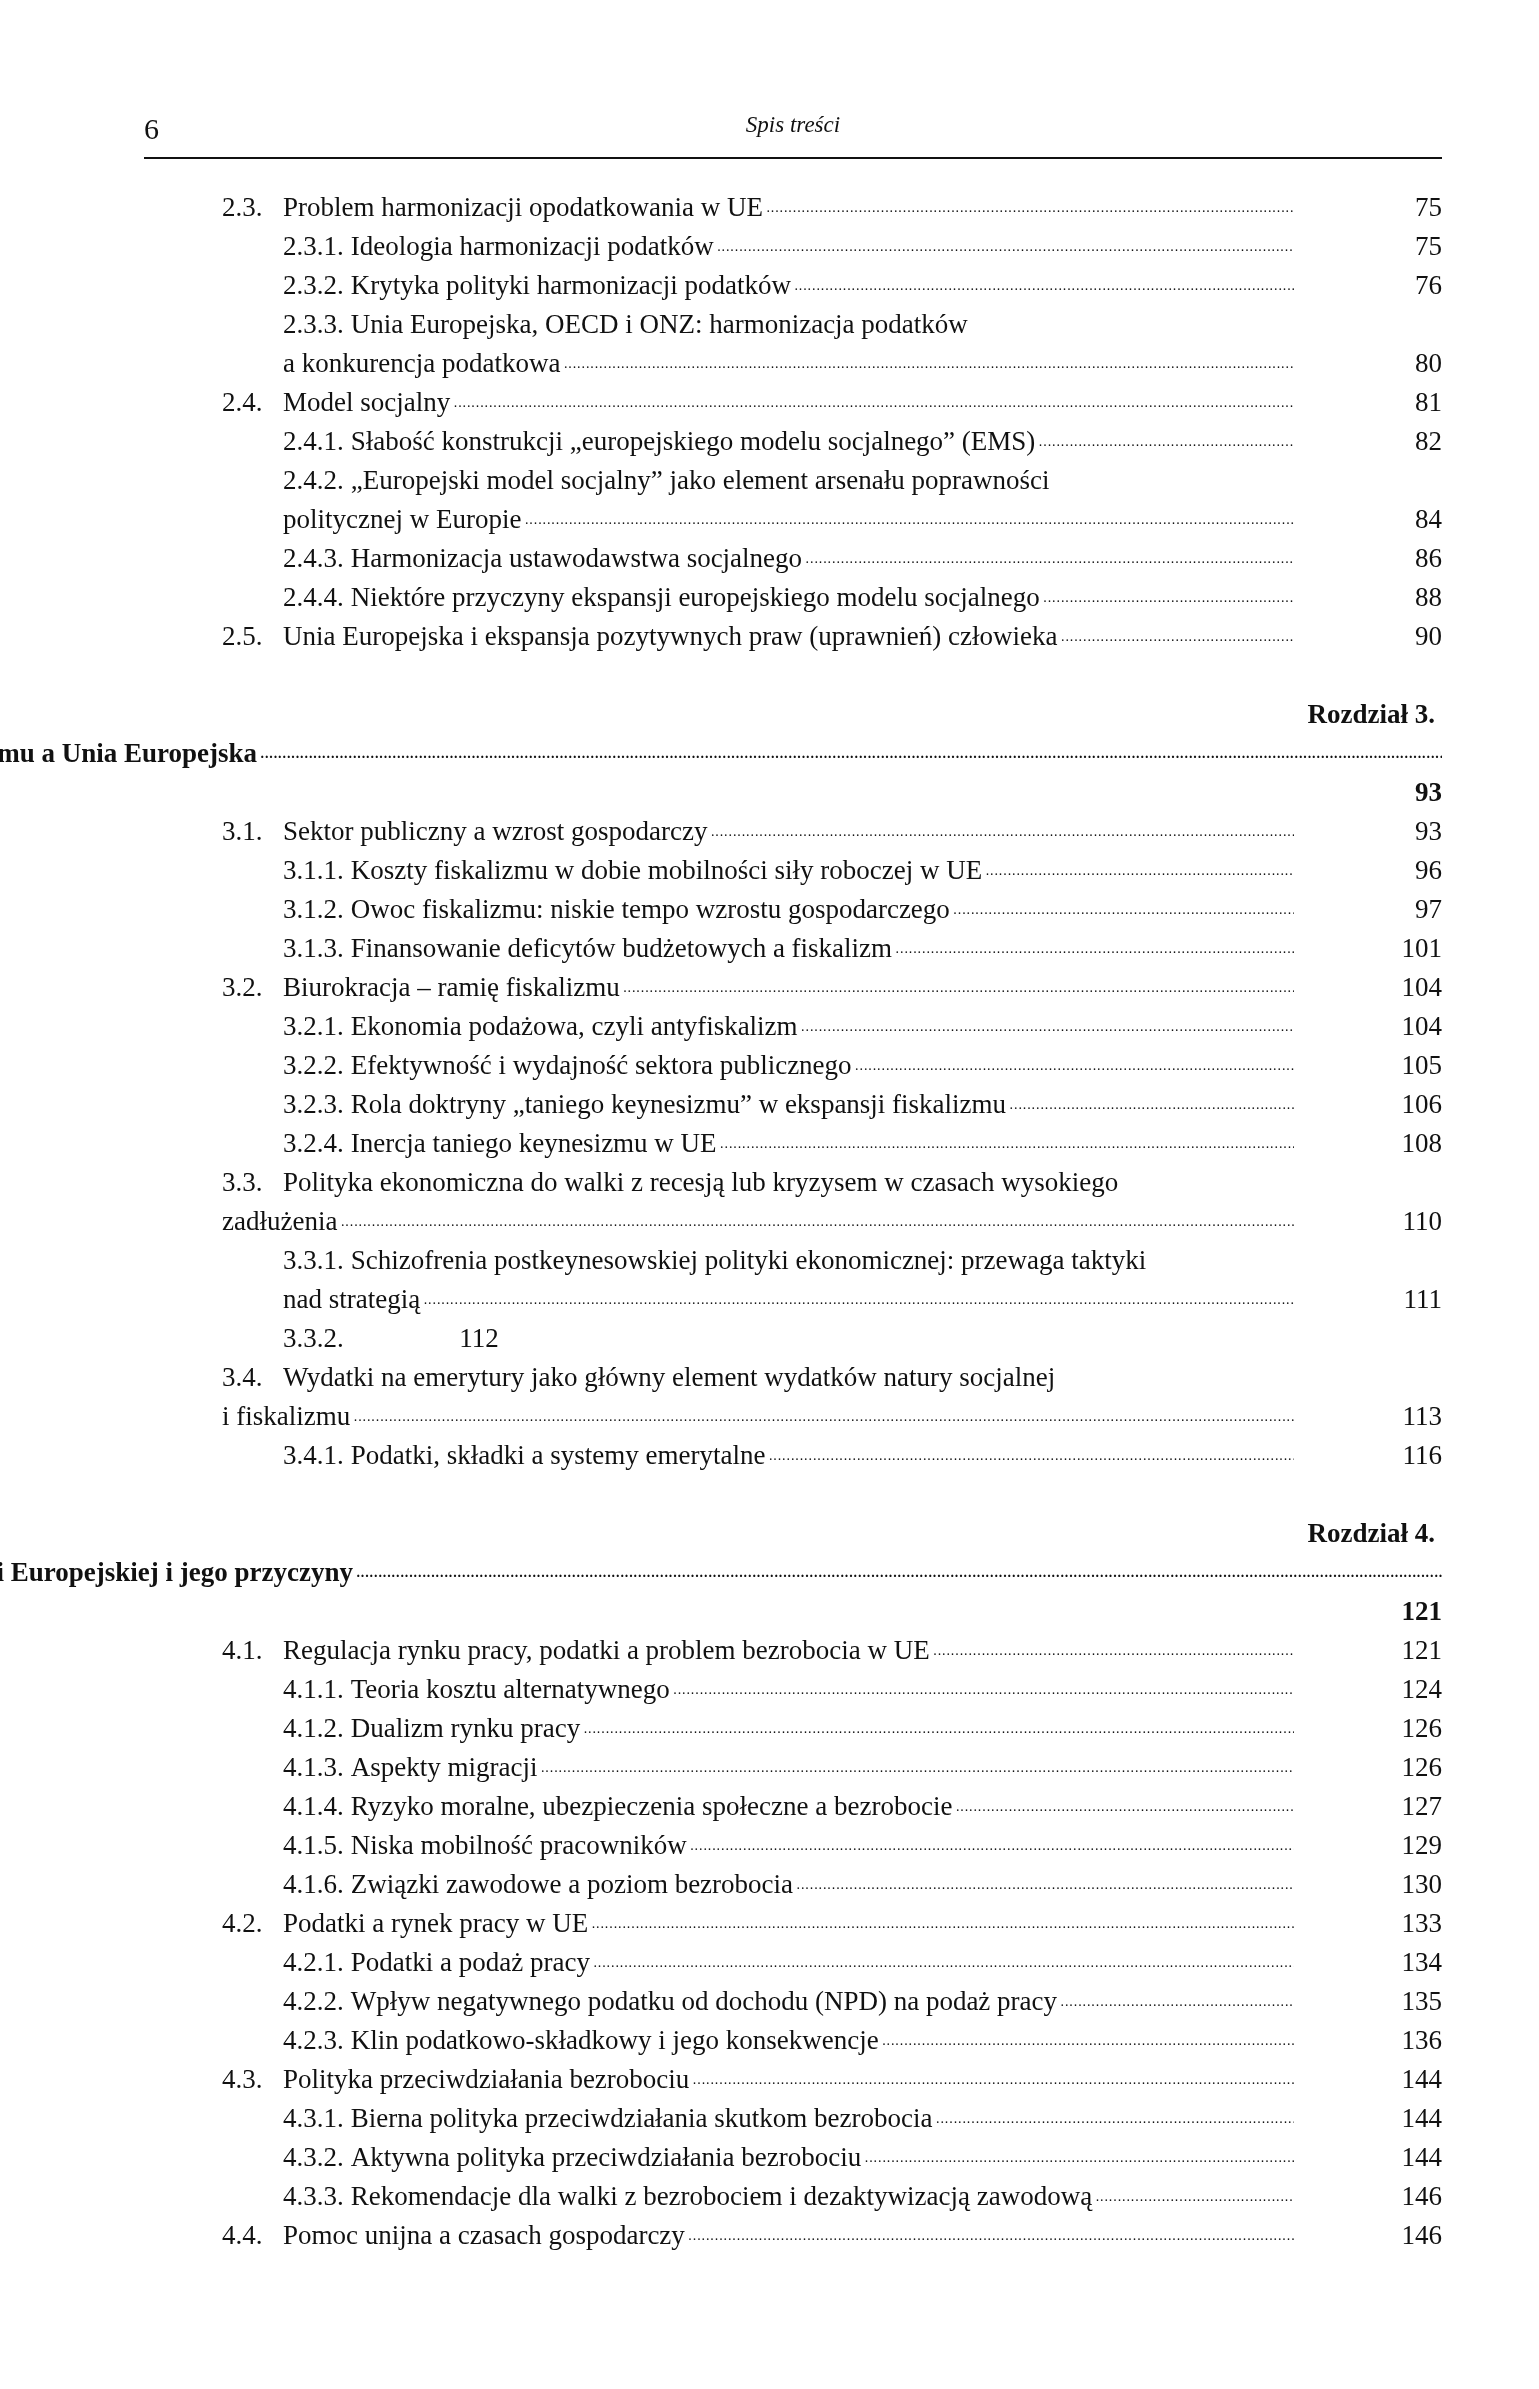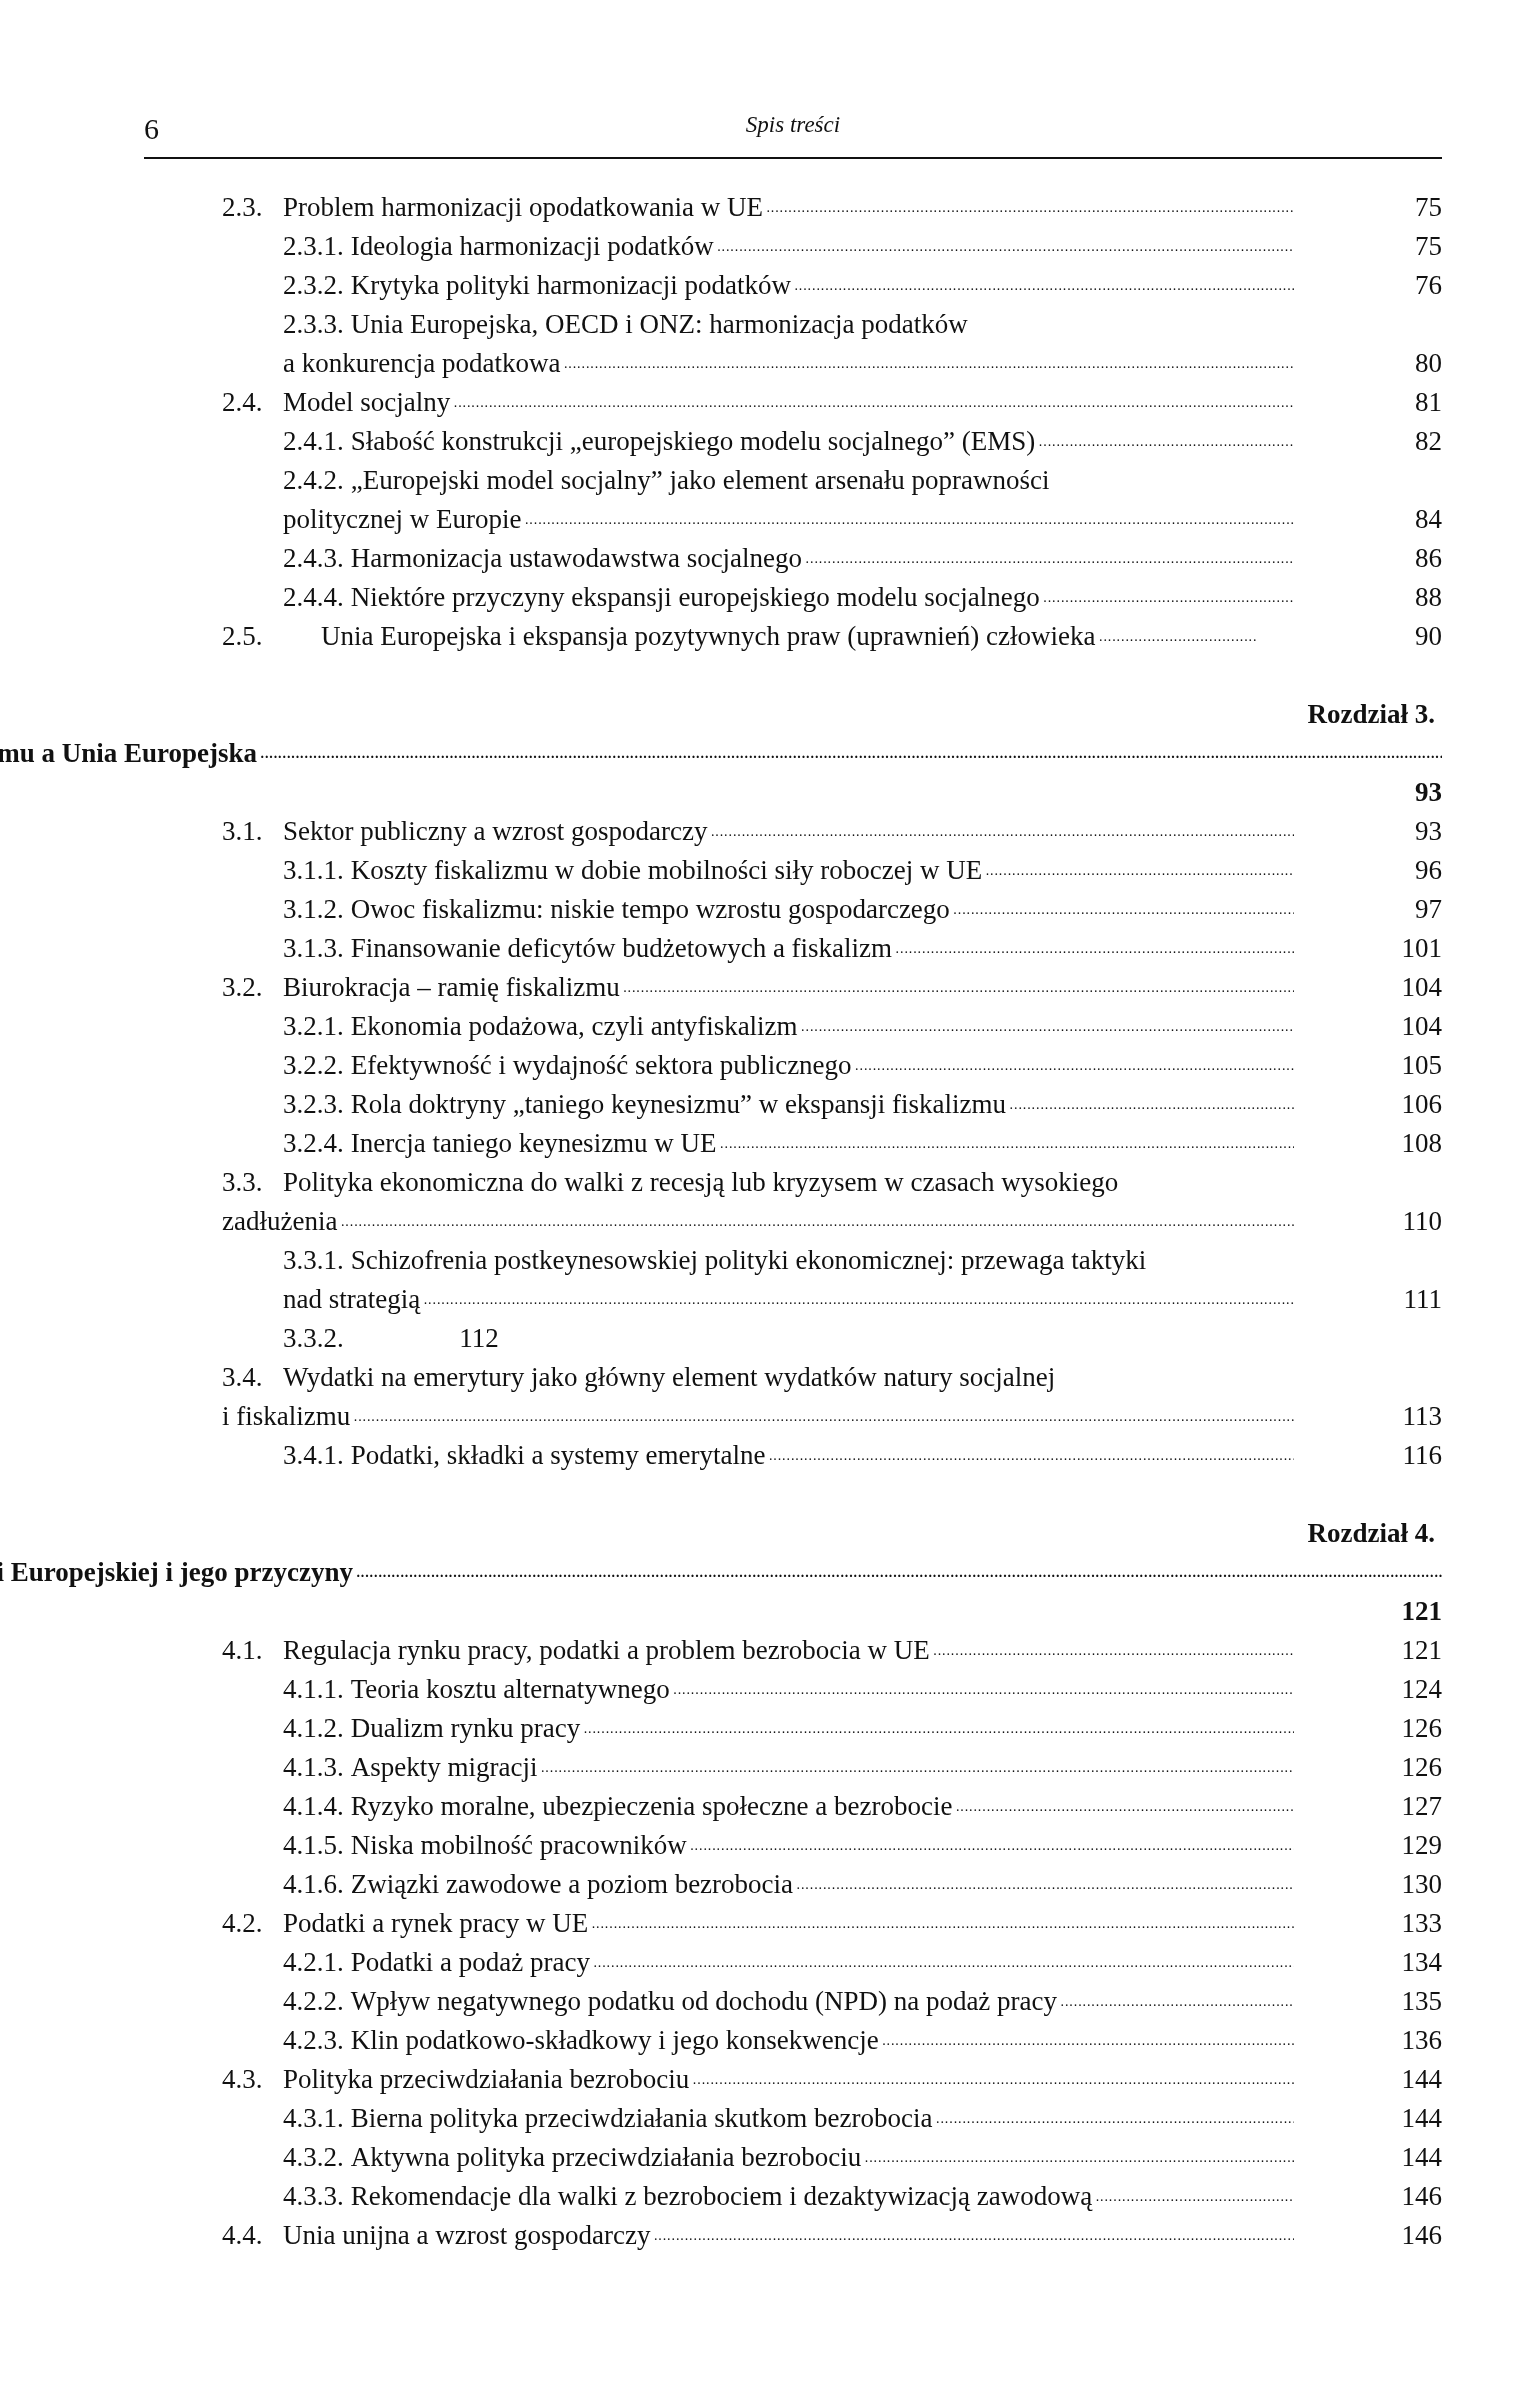--- a/index.html
+++ b/index.html
@@ -123,21 +123,21 @@
       <span class="page">86</span>
     </div>
     <div class="entry lvl-2">
       <span class="num">2.4.4.</span>
       <span class="title-wrap">
         <span class="title">Niektóre przyczyny ekspansji europejskiego modelu socjalnego</span>
         <span class="leader"></span>
       </span>
       <span class="page">88</span>
     </div>
-    <div class="entry lvl-1" style="padding-left: 61px; gap: 38px;">
+    <div class="entry lvl-1" style="padding-left: 61px;">
       <span class="num" style="width: 61px;">2.5.</span>
       <span class="title-wrap">
         <span class="title">Unia Europejska i ekspansja pozytywnych praw (uprawnień) człowieka</span>
         <span class="leader"></span>
       </span>
       <span class="page">90</span>
     </div>
     <div class="gap"></div>
     <div class="entry lvl-chapter">
       <span class="num">Rozdział 3.</span>
@@ -389,19 +389,19 @@
       <span class="num">4.3.3.</span>
       <span class="title-wrap">
         <span class="title">Rekomendacje dla walki z bezrobociem i dezaktywizacją zawodową</span>
         <span class="leader"></span>
       </span>
       <span class="page">146</span>
     </div>
     <div class="entry lvl-1" style="padding-left: 61px;">
       <span class="num" style="width: 61px;">4.4.</span>
       <span class="title-wrap">
-        <span class="title">Unia unijna a wzrost gospodarczy</span>
+        <span class="title">Pomoc unijna a czasach gospodarczy</span>
         <span class="leader"></span>
       </span>
       <span class="page">146</span>
     </div>
   </div>
 
 
 </body></html>

